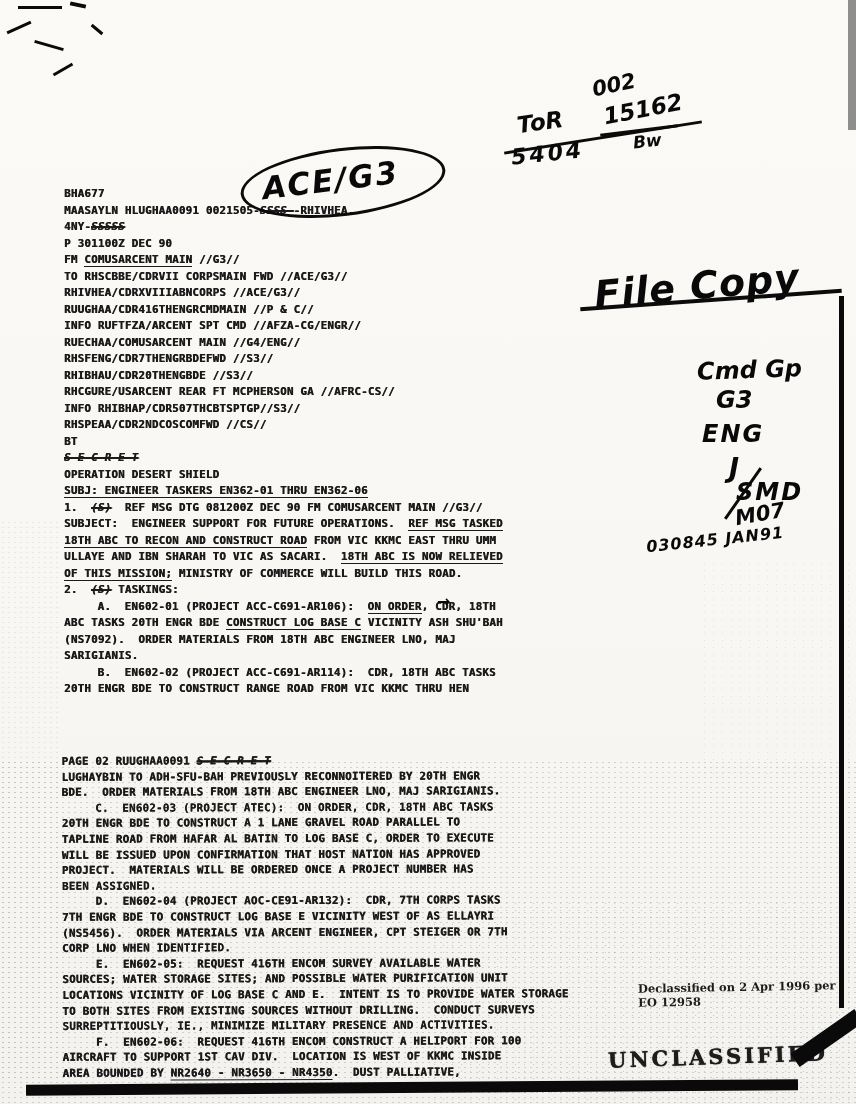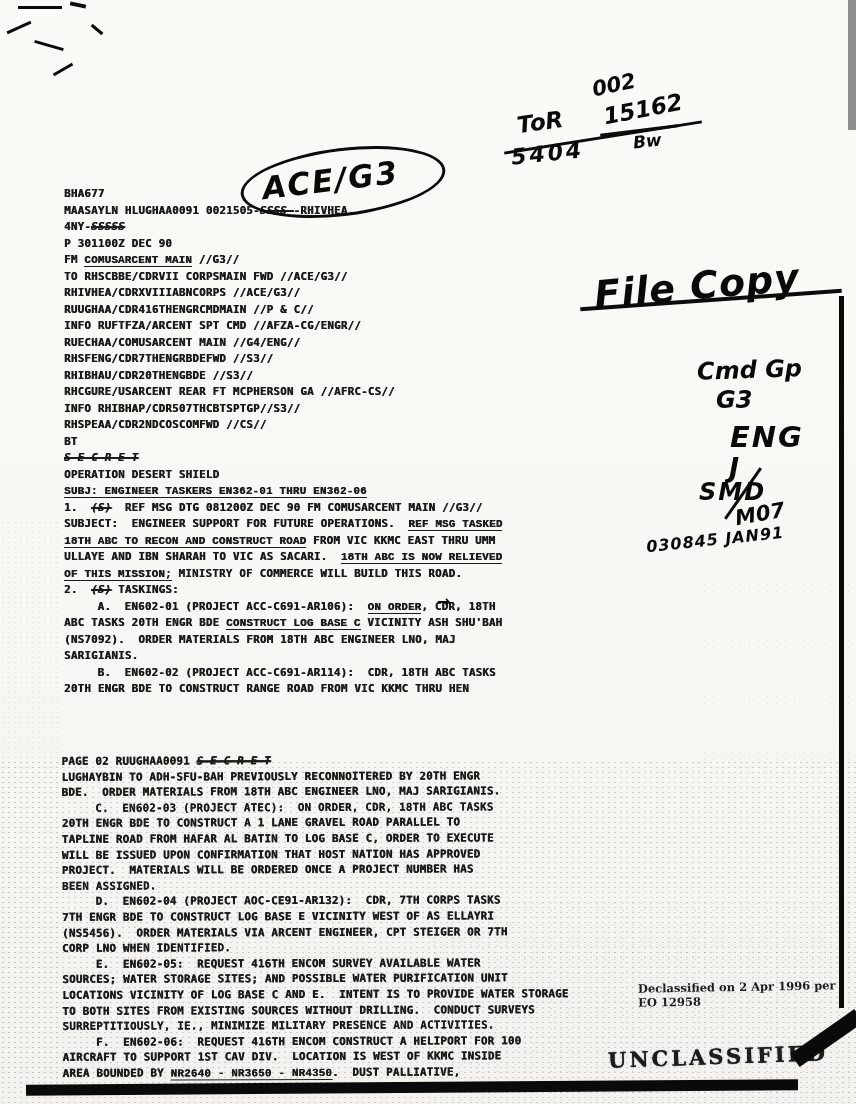--- a/index.html
+++ b/index.html
@@ -11,21 +11,21 @@
     color:#161616;
   }
   .page{position:absolute;inset:0;}
   
   .tblock{position:absolute;font-size:10.8px;font-weight:bold;letter-spacing:.25px;
     white-space:pre;color:#1b1b1b;text-shadow:.45px 0 0 currentColor;}
   .tblock.b1{left:64px;top:186px;}
   .tblock.b1 .tline{height:16.5px;line-height:16.5px;}
   .tblock.b2{left:62px;top:753px;transform:rotate(-.2deg);}
   .tblock.b2 .tline{height:15.6px;line-height:15.6px;}
-  .ul{border-bottom:1.7px solid currentColor;font-family:Liberation Mono, monospace;}
+  .ul{border-bottom:1.7px solid currentColor;}
   .st{text-decoration:line-through;text-decoration-thickness:2.2px;font-style:italic;}
   
   .hw{position:absolute;font-family:"DejaVu Sans","Liberation Sans",sans-serif;
       font-style:italic;font-weight:bold;color:#090909;white-space:nowrap;}
   .hw-line{position:absolute;border-top:3px solid #0b0b0b;}
   .ellipse{position:absolute;border:3px solid #0b0b0b;border-radius:50%;}
   
   .stamp{position:absolute;font-family:"DejaVu Serif","Liberation Serif",serif;
       font-weight:bold;color:#1d1d1d;}
   
@@ -54,23 +54,23 @@
   <div class="hw-line" style="left:503px;top:136px;width:200px;transform:rotate(-9deg);border-top-width:3.5px;"></div>
   <div class="hw-line" style="left:600px;top:129px;width:78px;transform:rotate(-7deg);"></div>
   <div class="hw" style="left:633px;top:131px;font-size:17px;transform:rotate(-6deg);">Bw</div>
   <div class="hw" style="left:511px;top:141px;font-size:22px;transform:rotate(-6deg);letter-spacing:3px;">5404</div>
 
   <div class="hw" style="left:594px;top:264px;font-size:38px;transform:rotate(-5deg);letter-spacing:1px;">File Copy</div>
   <div class="hw-line" style="left:580px;top:298px;width:262px;transform:rotate(-4deg);border-top-width:4px;"></div>
 
   <div class="hw" style="left:697px;top:356px;font-size:24px;transform:rotate(-2deg);">Cmd Gp</div>
   <div class="hw" style="left:716px;top:386px;font-size:24px;">G3</div>
-  <div class="hw" style="left:702px;top:420px;font-size:29px;letter-spacing:2px;margin-left:28px;">ENG</div>
+  <div class="hw" style="left:702px;top:420px;font-size:24px;letter-spacing:2px;">ENG</div>
   <div class="hw" style="left:729px;top:452px;font-size:27px;">J</div>
-  <div class="hw" style="left:699px;top:478px;font-size:24px;letter-spacing:2px;">SMD</div>
+  <div class="hw" style="left:736px;top:478px;font-size:24px;letter-spacing:2px;">SMD</div>
   <div class="hw-line" style="left:712px;top:492px;width:62px;transform:rotate(-55deg);border-top-width:3px;"></div>
   <div class="hw" style="left:735px;top:502px;font-size:21px;transform:rotate(-10deg);">M07</div>
   <div class="hw" style="left:646px;top:530px;font-size:16px;transform:rotate(-6deg);letter-spacing:1px;">030845 JAN91</div>
 
   <div class="hw" style="left:437px;top:592px;font-size:16px;">→</div>
 
   <div class="stamp" style="left:638px;top:980px;font-size:11.5px;transform:rotate(-1deg);line-height:14px;">
     <div>Declassified on 2 Apr 1996 per</div>
     <div>EO 12958</div>
   </div>

